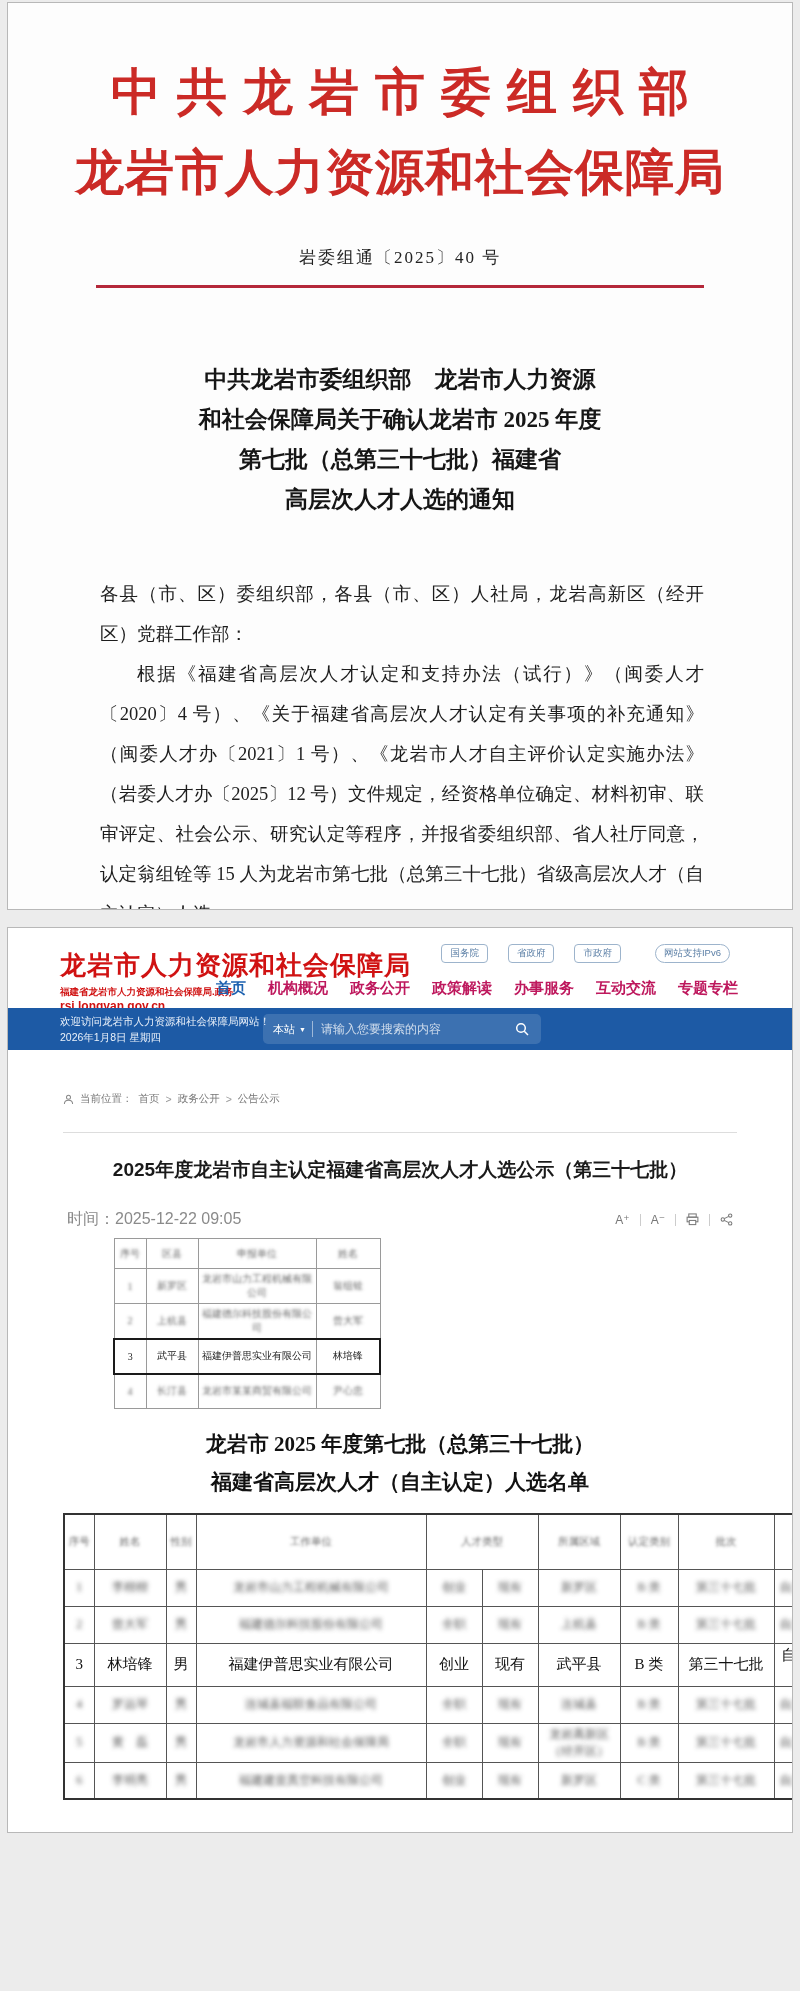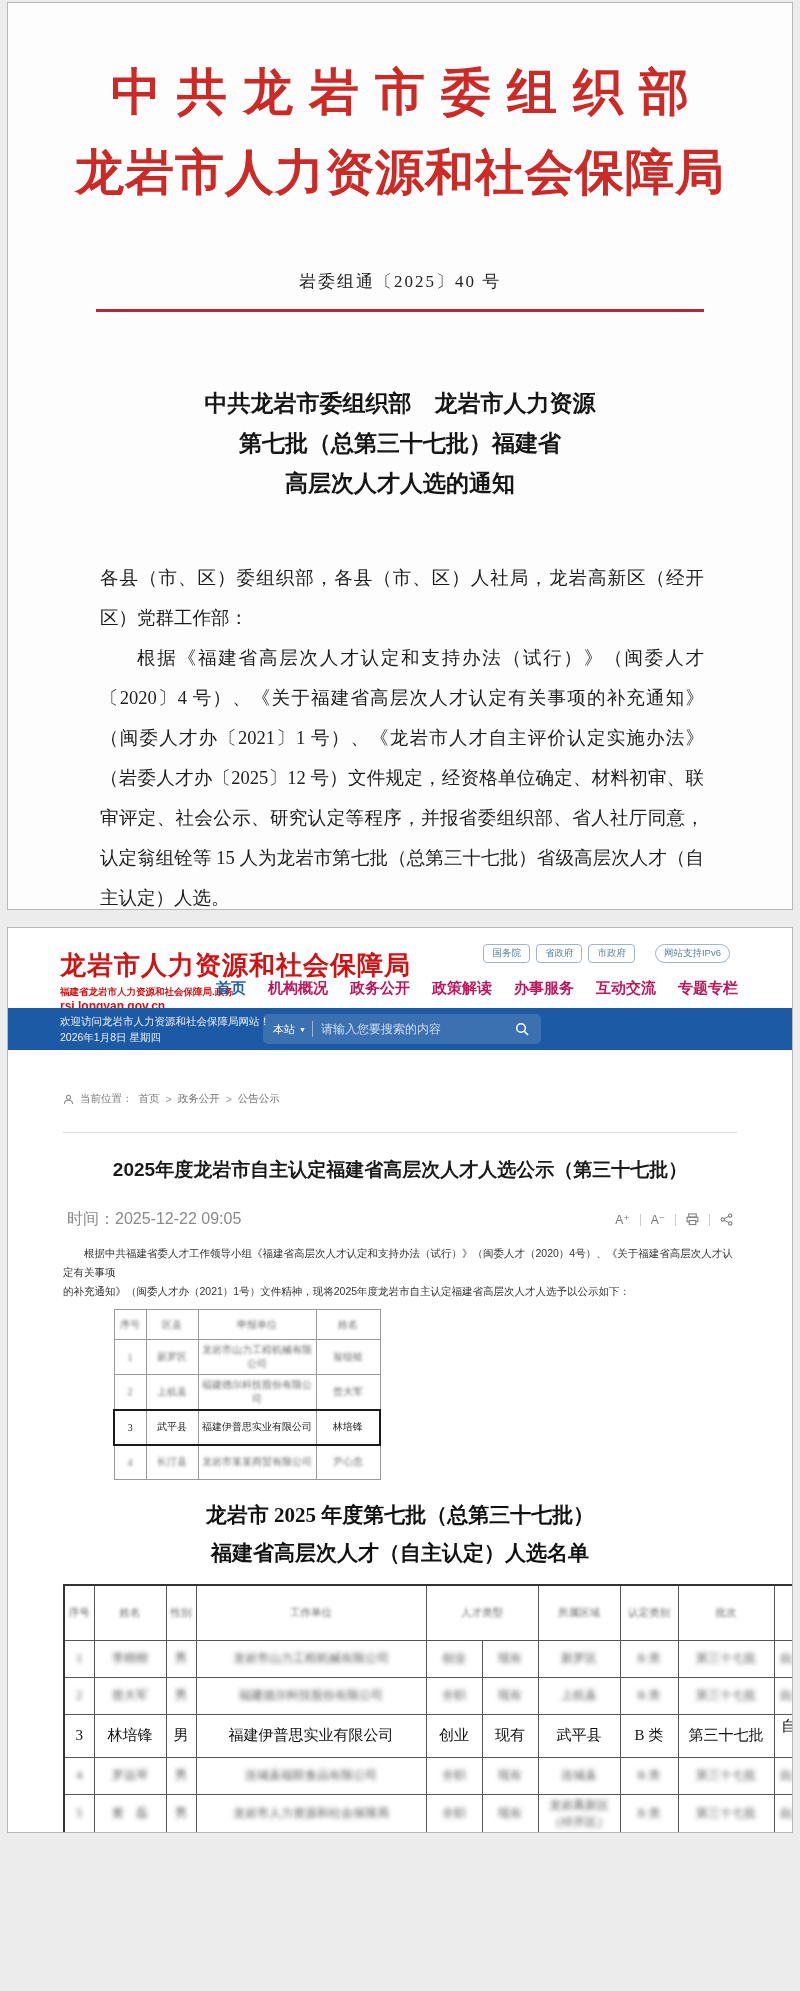--- a/index.html
+++ b/index.html
@@ -5,35 +5,35 @@
   * { margin:0; padding:0; box-sizing:border-box; }
   body { background:#e9e9e9; font-family:"Liberation Sans","DejaVu Sans",sans-serif; }
   .page { position:relative; width:800px; height:1991px; margin:0 auto; background:#ececec; overflow:hidden; }
 
   
   .doc1 { margin:2px 7px 17px 7px; height:908px; background:#fdfdfd; border:1px solid #b8b8b8;
           font-family:"Liberation Serif","DejaVu Serif",serif; overflow:hidden; }
   .doc-head1 { margin-top:56px; text-align:center; color:#cb2a26; font-size:50px; font-weight:bold;
                letter-spacing:16px; text-indent:16px; }
   .doc-head2 { margin-top:14px; text-align:center; color:#cb2a26; font-size:49px; font-weight:bold; letter-spacing:1px; }
-  .doc-no { margin-top:64px; text-align:center; color:#222; font-size:17px; letter-spacing:2px; }
+  .doc-no { margin-top:40px; text-align:center; color:#222; font-size:17px; letter-spacing:2px; }
   .red-rule { margin:16px 88px 0 88px; height:3px; background:#b5283a; border:none; }
   .doc-title { margin-top:72px; text-align:center; font-size:23px; font-weight:bold; line-height:40px; color:#161616; }
   .doc-body { margin:54px 88px 0 92px; font-size:18.5px; line-height:40px; color:#1d1d1d; text-align:justify; }
   .doc-body p.indent { text-indent:2em; }
   .page-no { margin-top:40px; padding-right:100px; text-align:right; font-size:17px; color:#333; letter-spacing:2px; }
 
   
   .site { position:relative; margin:0 7px; height:906px; background:#ffffff; border:1px solid #b8b8b8; overflow:hidden; }
   .site-header { position:relative; height:80px; background:#fff; }
   .logo-block { position:absolute; left:52px; top:20px; }
   .logo-title { color:#d01212; font-size:26px; font-weight:bold; letter-spacing:1px; }
   .logo-sub1 { color:#d01212; font-size:9.5px; font-weight:bold; margin-top:3px; }
   .logo-sub2 { color:#d01212; font-size:12px; font-weight:bold; }
-  .badges { position:absolute; right:62px; top:16px; display:flex; gap:6px; }
+  .badges { position:absolute; right:62px; top:16px; display:flex; gap:20px; }
   .badge { font-size:9.5px; color:#5b7fa6; border:1px solid #9db4cc; border-radius:4px; padding:2px 8px; background:#fff; }
   .badge.ipv6 { border-radius:10px; margin-left:14px; }
   .main-nav { position:absolute; right:54px; bottom:10px; display:flex; gap:22px; }
   .nav-item { font-size:15px; font-weight:bold; color:#be185d; cursor:pointer; }
   .nav-item.active { color:#1e62b0; }
 
   .blue-bar { position:relative; height:42px; background:#1d5aa5; }
   .welcome { position:absolute; left:52px; top:5px; color:#eaf1fa; font-size:10.5px; line-height:16px; }
   .search-box { position:absolute; left:255px; top:6px; width:278px; height:30px; border-radius:5px;
                 background:rgba(255,255,255,0.14); display:flex; align-items:center; padding:0 10px; }
@@ -89,20 +89,21 @@
 
 <div class="page">
 
   <section class="doc1">
     <div class="doc-head1">中共龙岩市委组织部</div>
     <div class="doc-head2">龙岩市人力资源和社会保障局</div>
     <div class="doc-no">岩委组通〔2025〕40 号</div>
     <hr class="red-rule">
     <div class="doc-title">
       <div>中共龙岩市委组织部　龙岩市人力资源</div>
+      <div>和社会保障局关于确认龙岩市 2025 年度</div>
       <div>第七批（总第三十七批）福建省</div>
       <div>高层次人才人选的通知</div>
     </div>
     <div class="doc-body">
       <p>各县（市、区）委组织部，各县（市、区）人社局，龙岩高新区（经开区）党群工作部：</p>
       <p class="indent">根据《福建省高层次人才认定和支持办法（试行）》（闽委人才〔2020〕4 号）、《关于福建省高层次人才认定有关事项的补充通知》（闽委人才办〔2021〕1 号）、《龙岩市人才自主评价认定实施办法》（岩委人才办〔2025〕12 号）文件规定，经资格单位确定、材料初审、联审评定、社会公示、研究认定等程序，并报省委组织部、省人社厅同意，认定翁组铨等 15 人为龙岩市第七批（总第三十七批）省级高层次人才（自主认定）人选。</p>
     </div>
     <div class="page-no">— 1 —</div>
   </section>
 
@@ -187,24 +188,20 @@
                 <circle cx="11" cy="2.8" r="1.8" fill="none" stroke="#777" stroke-width="1.1"></circle>
                 <circle cx="3" cy="7" r="1.8" fill="none" stroke="#777" stroke-width="1.1"></circle>
                 <circle cx="11" cy="11.2" r="1.8" fill="none" stroke="#777" stroke-width="1.1"></circle>
                 <line x1="4.6" y1="6.1" x2="9.4" y2="3.6" stroke="#777" stroke-width="1.1"></line>
                 <line x1="4.6" y1="7.9" x2="9.4" y2="10.4" stroke="#777" stroke-width="1.1"></line>
               </svg>
           </span>
         </span>
       </div>
 
-      <div class="article-body">
-        <p class="p1">根据中共福建省委人才工作领导小组《福建省高层次人才认定和支持办法（试行）》（闽委人才（2020）4号）、《关于福建省高层次人才认定有关事项</p>
-        <p class="p2">的补充通知》（闽委人才办（2021）1号）文件精神，现将2025年度龙岩市自主认定福建省高层次人才人选予以公示如下：</p>
-      </div>
 
       <table class="mini">
         <colgroup>
             <col style="width:32px">
             <col style="width:52px">
             <col style="width:118px">
             <col style="width:64px">
           </colgroup>
         <thead class="blurred">
           <tr>

